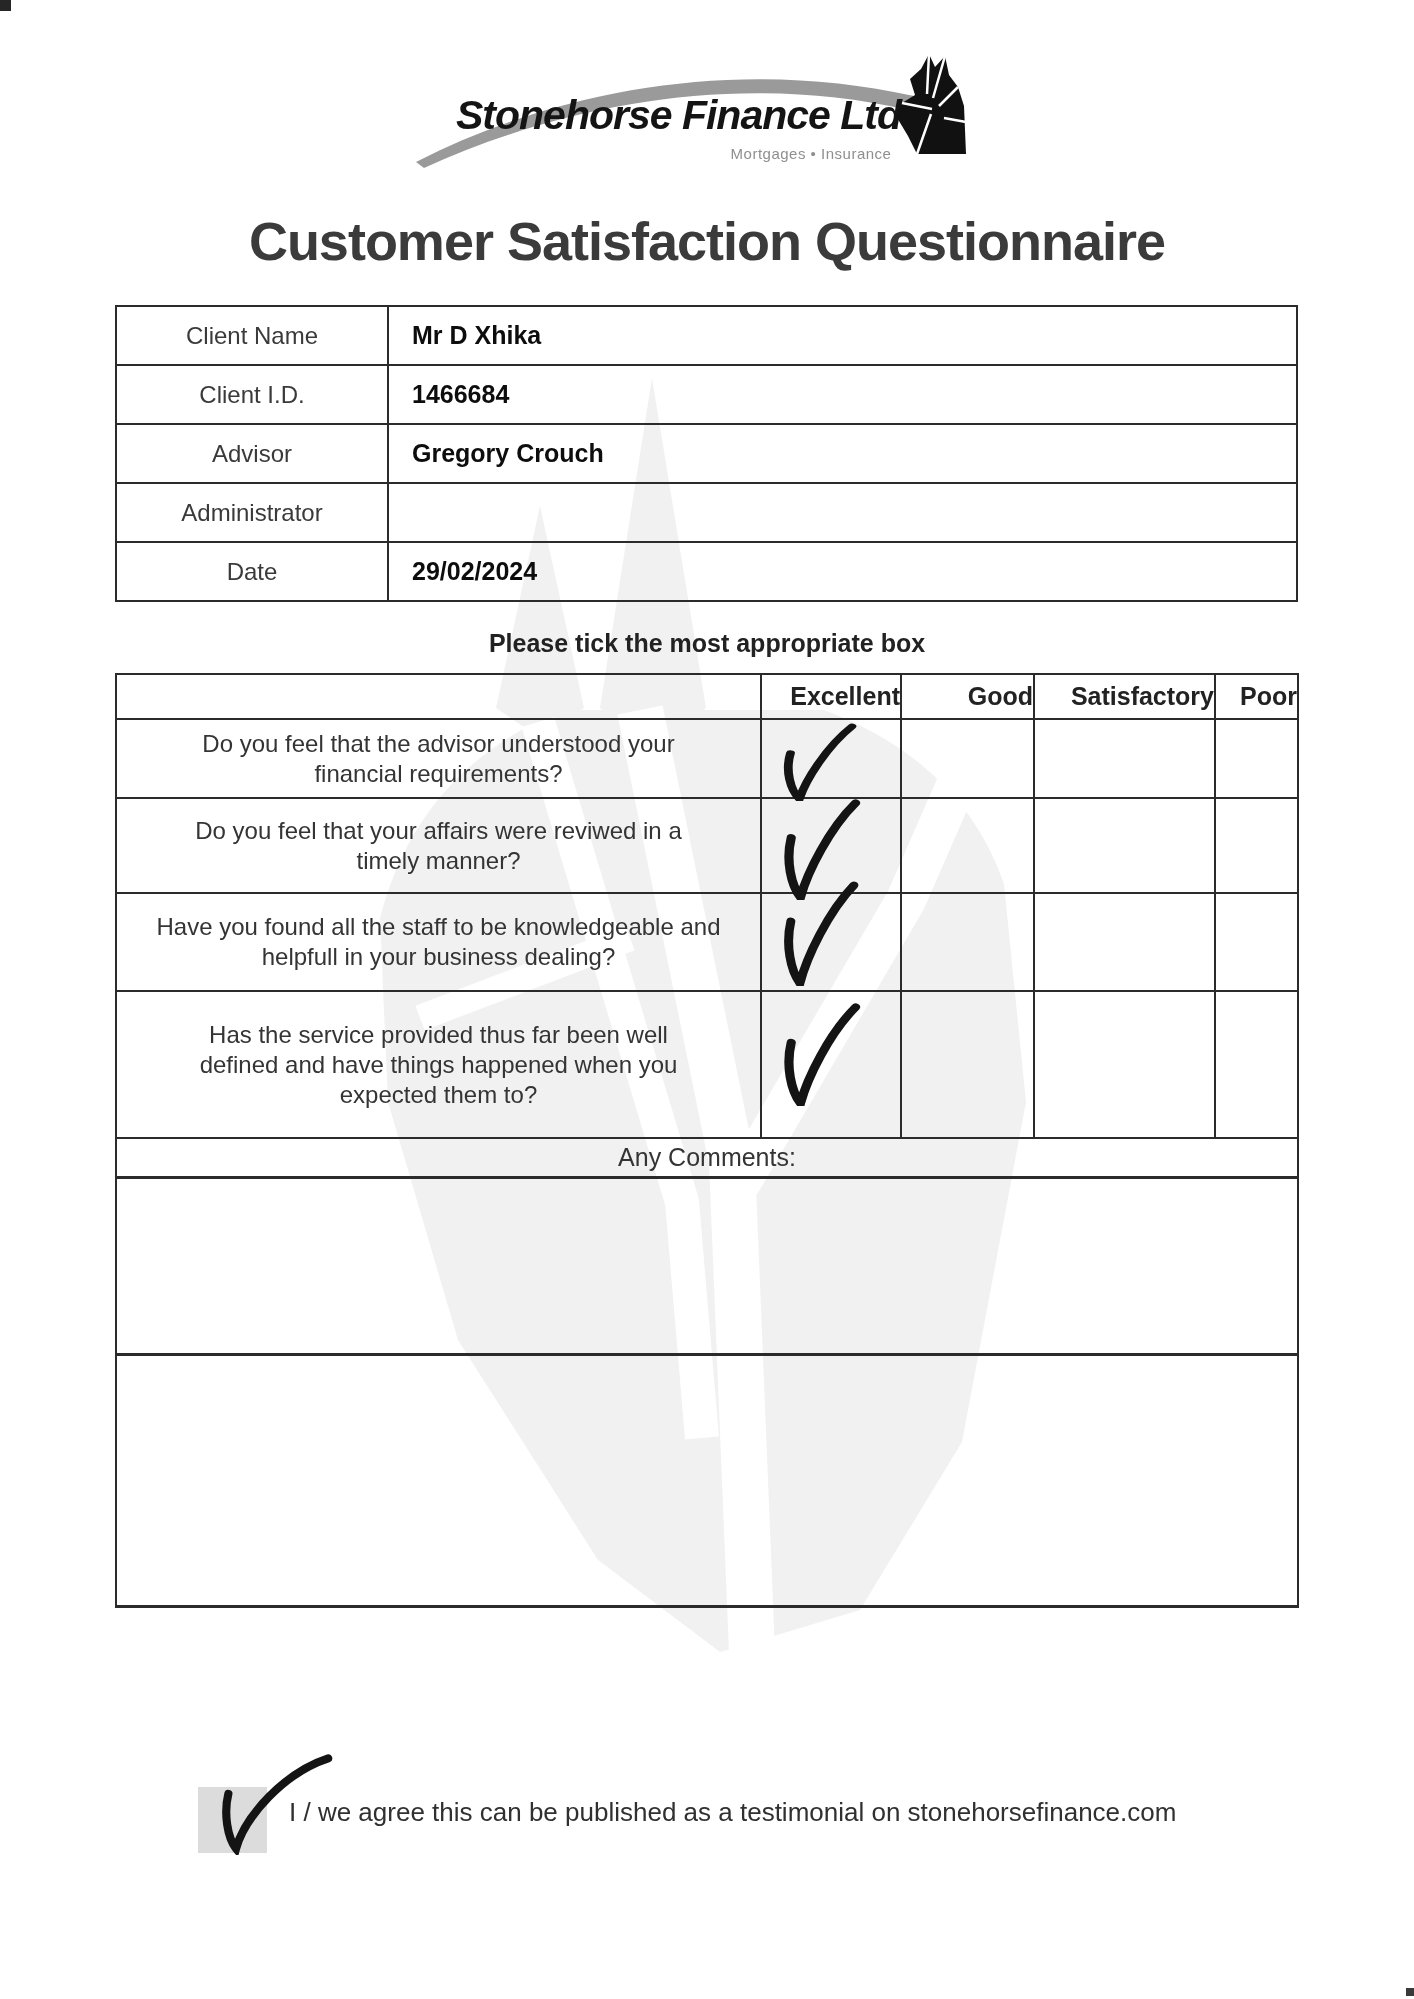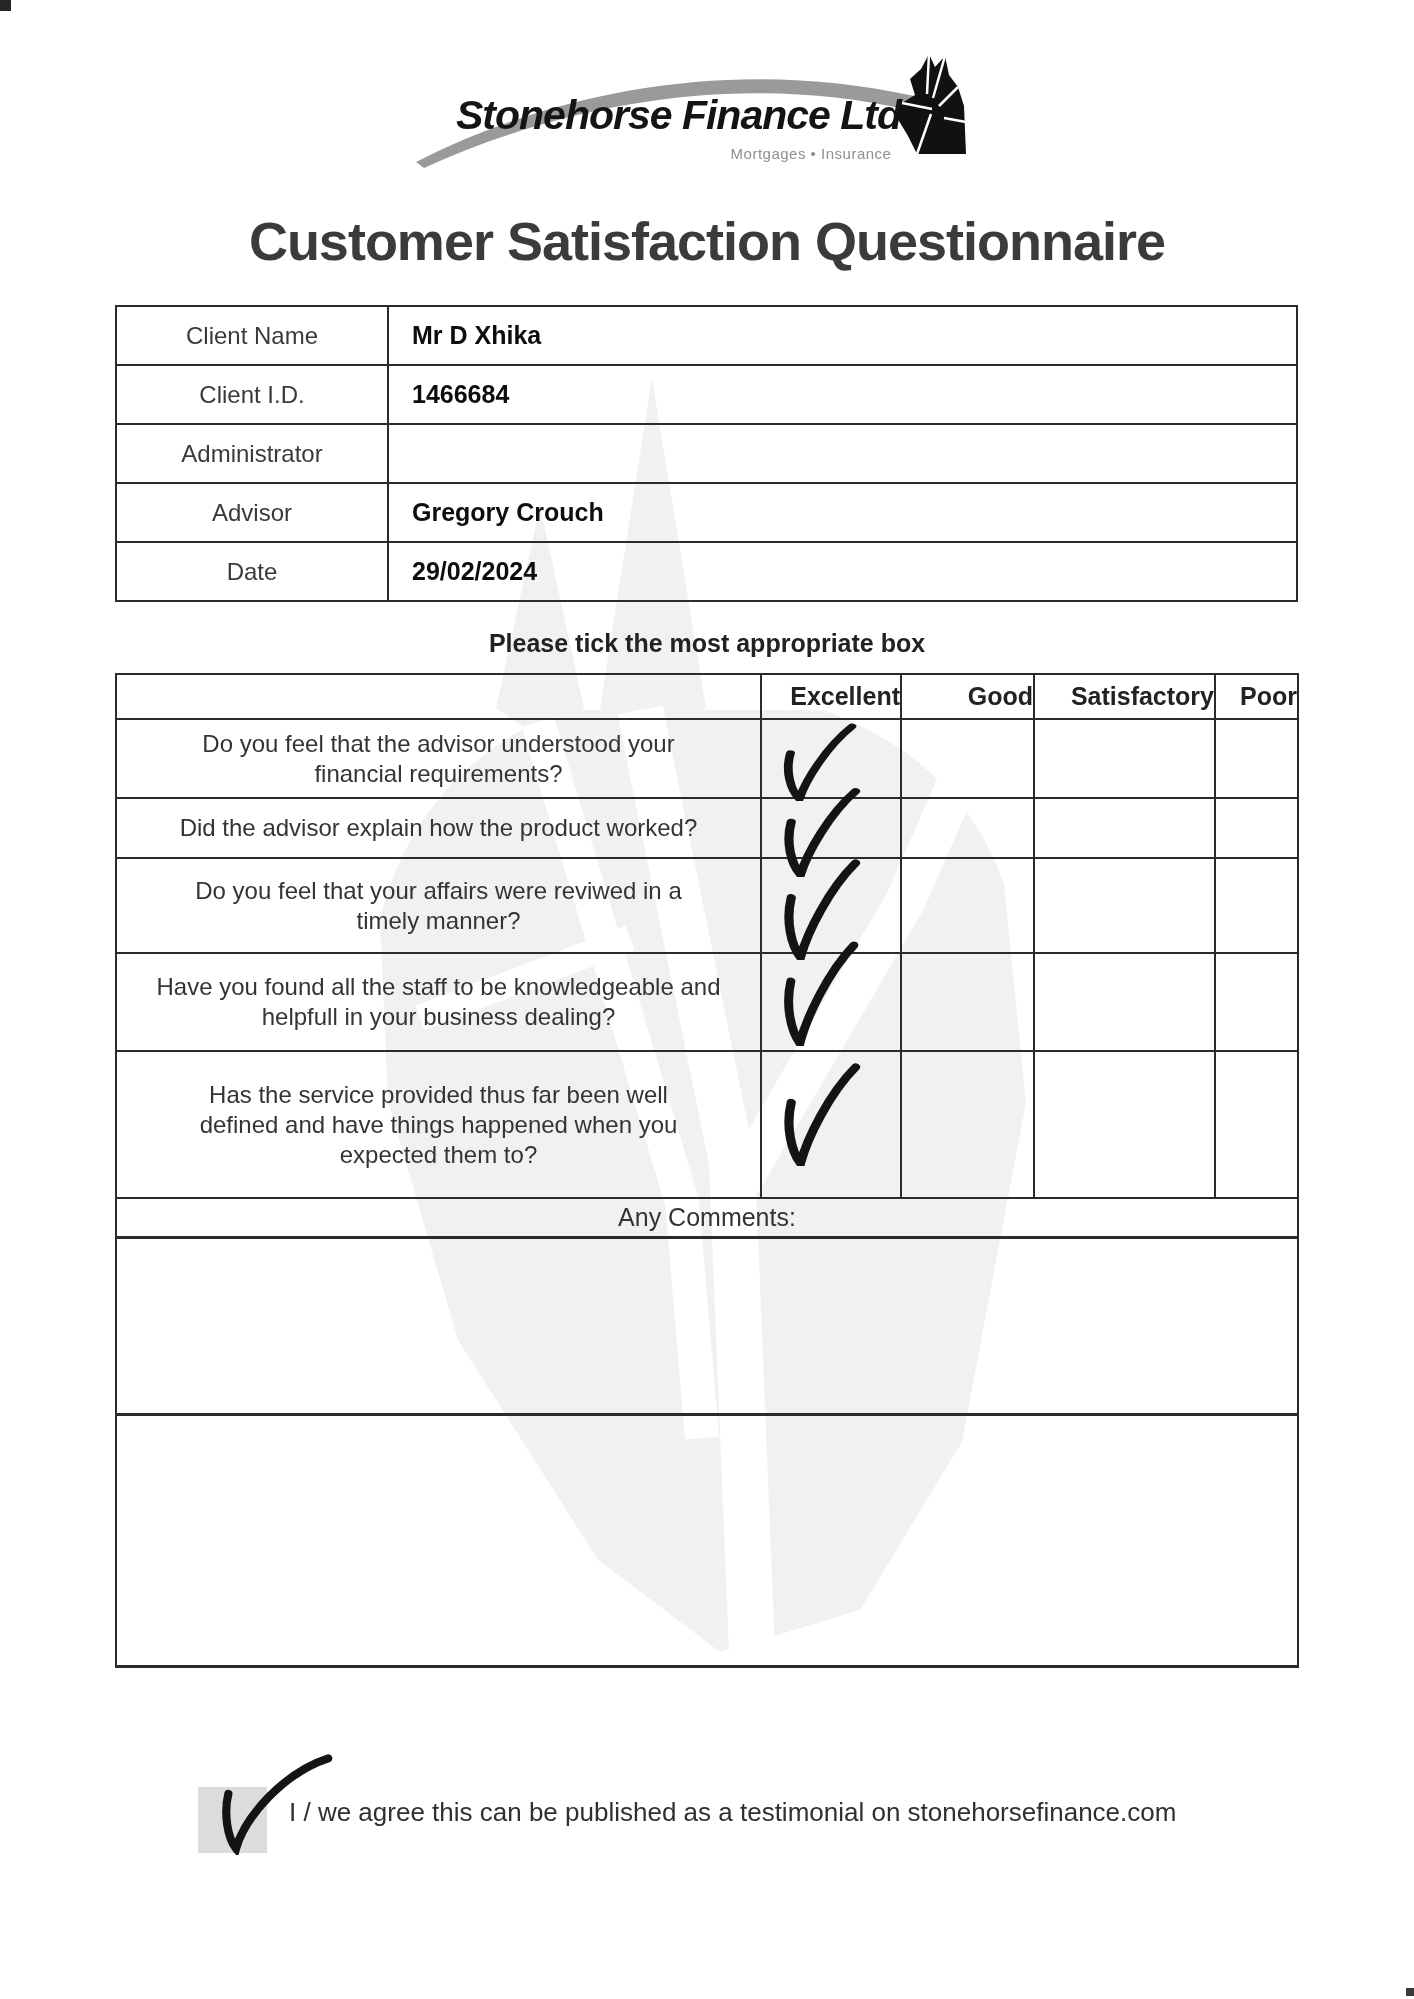--- a/index.html
+++ b/index.html
@@ -95,26 +95,26 @@
     <tbody>
       <tr>
         <td class="lbl">Client Name</td>
         <td class="val">Mr D Xhika</td>
       </tr>
       <tr>
         <td class="lbl">Client I.D.</td>
         <td class="val">1466684</td>
       </tr>
       <tr>
+        <td class="lbl">Advisor</td>
+        <td class="val">Gregory Crouch</td>
+      </tr>
+      <tr>
         <td class="lbl">Administrator</td>
         <td class="val"></td>
-      </tr>
-      <tr>
-        <td class="lbl">Advisor</td>
-        <td class="val">Gregory Crouch</td>
       </tr>
       <tr>
         <td class="lbl">Date</td>
         <td class="val">29/02/2024</td>
       </tr>
     </tbody>
   </table>
 
   <div class="instruction">Please tick the most appropriate box</div>
 
@@ -142,33 +142,20 @@
         <td class="cell">
           <svg class="tick" style="left:12px; top:1px;" width="88" height="80" viewBox="0 0 80 120" preserveAspectRatio="none">
             <path d="M15,48 C10,75 15,103 23,117 C29,88 48,38 71,8" stroke="#141414" stroke-width="8" stroke-linecap="round" fill="none"></path>
           </svg>
         </td>
         <td class="cell"></td>
         <td class="cell"></td>
         <td class="cell"></td>
       </tr>
 
-      <tr class="rq2">
-        <td class="question qw2">
-            <p>Did the advisor explain how the product worked?</p>
-          </td>
-        <td class="cell">
-          <svg class="tick" style="left:12px; top:-14px;" width="92" height="92" viewBox="0 0 80 120" preserveAspectRatio="none">
-            <path d="M15,48 C10,75 15,103 23,117 C29,88 48,38 71,8" stroke="#141414" stroke-width="8" stroke-linecap="round" fill="none"></path>
-          </svg>
-        </td>
-        <td class="cell"></td>
-        <td class="cell"></td>
-        <td class="cell"></td>
-      </tr>
 
       <tr class="rq3">
         <td class="question qw3">
             <p>Do you feel that your affairs were reviwed in a timely manner?</p>
           </td>
         <td class="cell">
           <svg class="tick" style="left:12px; top:-3px;" width="92" height="104" viewBox="0 0 80 120" preserveAspectRatio="none">
             <path d="M15,48 C10,75 15,103 23,117 C29,88 48,38 71,8" stroke="#141414" stroke-width="8" stroke-linecap="round" fill="none"></path>
           </svg>
         </td>

